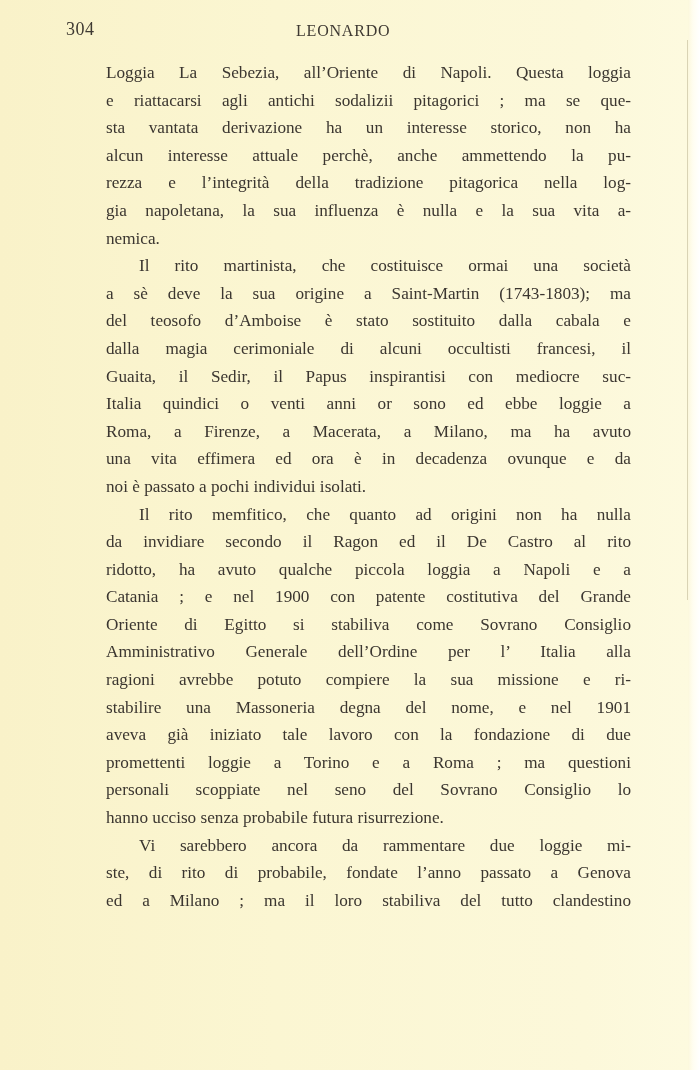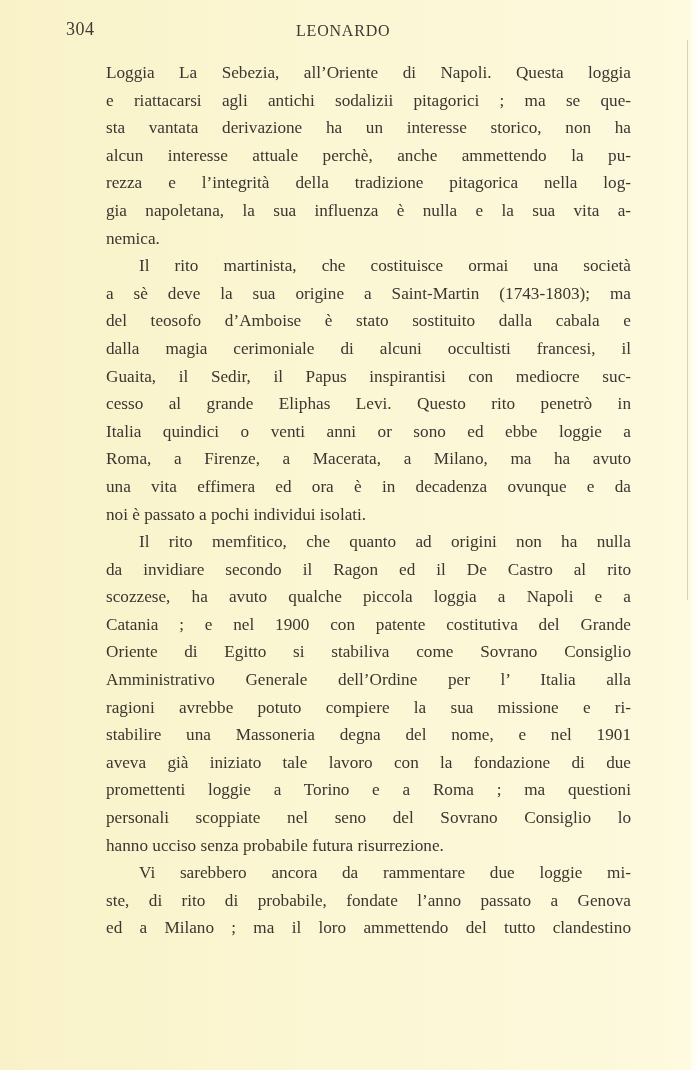--- a/index.html
+++ b/index.html
@@ -62,36 +62,35 @@
       <div class="line">sta vantata derivazione ha un interesse storico, non ha</div>
       <div class="line">alcun interesse attuale perchè, anche ammettendo la pu-</div>
       <div class="line">rezza e l’integrità della tradizione pitagorica nella log-</div>
       <div class="line">gia napoletana, la sua influenza è nulla e la sua vita a-</div>
       <div class="line last">nemica.</div>
       <div class="line indent">Il rito martinista, che costituisce ormai una società</div>
       <div class="line">a sè deve la sua origine a Saint-Martin (1743-1803); ma</div>
       <div class="line">del teosofo d’Amboise è stato sostituito dalla cabala e</div>
       <div class="line">dalla magia cerimoniale di alcuni occultisti francesi, il</div>
       <div class="line">Guaita, il Sedir, il Papus inspirantisi con mediocre suc-</div>
-      <div class="line">cesso al grande Eliphas Levi. Questo rito penetrò in</div>
       <div class="line">Italia quindici o venti anni or sono ed ebbe loggie a</div>
       <div class="line">Roma, a Firenze, a Macerata, a Milano, ma ha avuto</div>
       <div class="line">una vita effimera ed ora è in decadenza ovunque e da</div>
       <div class="line last">noi è passato a pochi individui isolati.</div>
       <div class="line indent">Il rito memfitico, che quanto ad origini non ha nulla</div>
       <div class="line">da invidiare secondo il Ragon ed il De Castro al rito</div>
-      <div class="line">scozzese, ha avuto qualche piccola loggia a Napoli e a</div>
+      <div class="line">ridotto, ha avuto qualche piccola loggia a Napoli e a</div>
       <div class="line">Catania ; e nel 1900 con patente costitutiva del Grande</div>
       <div class="line">Oriente di Egitto si stabiliva come Sovrano Consiglio</div>
       <div class="line">Amministrativo Generale dell’Ordine per l’ Italia alla</div>
       <div class="line">ragioni avrebbe potuto compiere la sua missione e ri-</div>
       <div class="line">stabilire una Massoneria degna del nome, e nel 1901</div>
       <div class="line">aveva già iniziato tale lavoro con la fondazione di due</div>
       <div class="line">promettenti loggie a Torino e a Roma ; ma questioni</div>
       <div class="line">personali scoppiate nel seno del Sovrano Consiglio lo</div>
       <div class="line last">hanno ucciso senza probabile futura risurrezione.</div>
       <div class="line indent">Vi sarebbero ancora da rammentare due loggie mi-</div>
       <div class="line">ste, di rito di probabile, fondate l’anno passato a Genova</div>
-      <div class="line">ed a Milano ; ma il loro ammettendo del tutto clandestino</div>
+      <div class="line">ed a Milano ; ma il loro stabiliva del tutto clandestino</div>
     </div>
 </div>
 <div class="edge-line"></div>
 <div class="edge"></div>
 
 </body></html>

